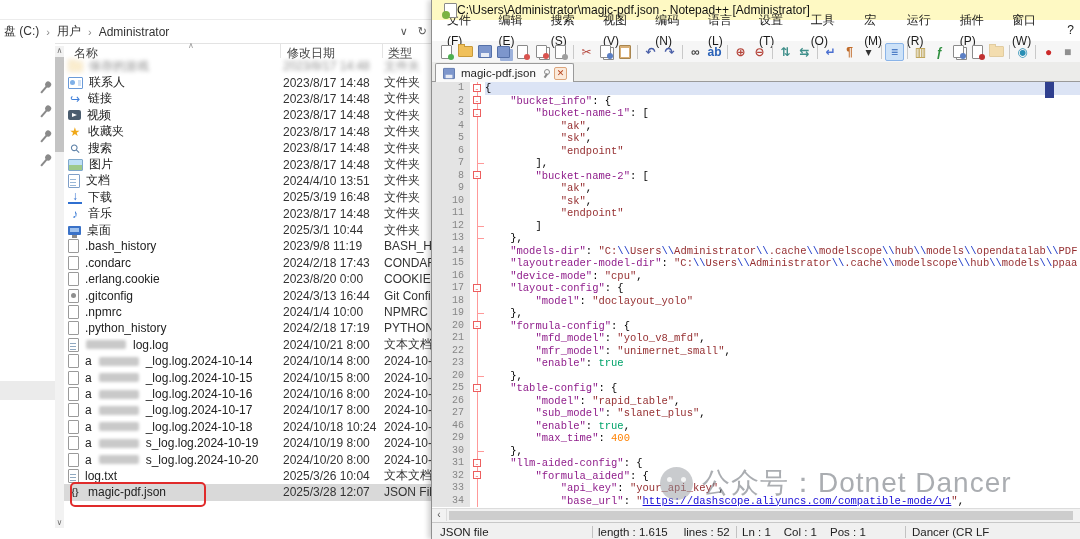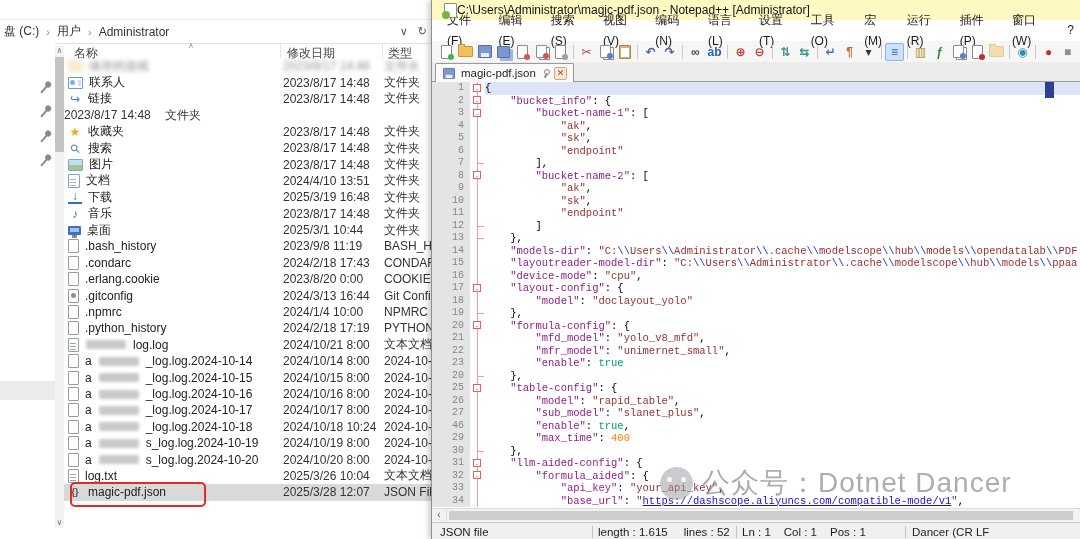--- a/index.html
+++ b/index.html
@@ -184,20 +184,24 @@
             </div>
             <div class="xrow">
               <div class="c-name">
                 <span class="fic " style="color: rgb(63, 127, 217);">↪</span>
                 <span>链接</span>
               </div>
               <div class="c-date">2023/8/17 14:48</div>
               <div class="c-type">文件夹</div>
             </div>
             <div class="xrow">
+              <div class="c-name">
+                <span class="fic ic-video"></span>
+                <span>视频</span>
+              </div>
               <div class="c-date">2023/8/17 14:48</div>
               <div class="c-type">文件夹</div>
             </div>
             <div class="xrow">
               <div class="c-name">
                 <span class="fic " style="color: rgb(240, 168, 24);">★</span>
                 <span>收藏夹</span>
               </div>
               <div class="c-date">2023/8/17 14:48</div>
               <div class="c-type">文件夹</div>

